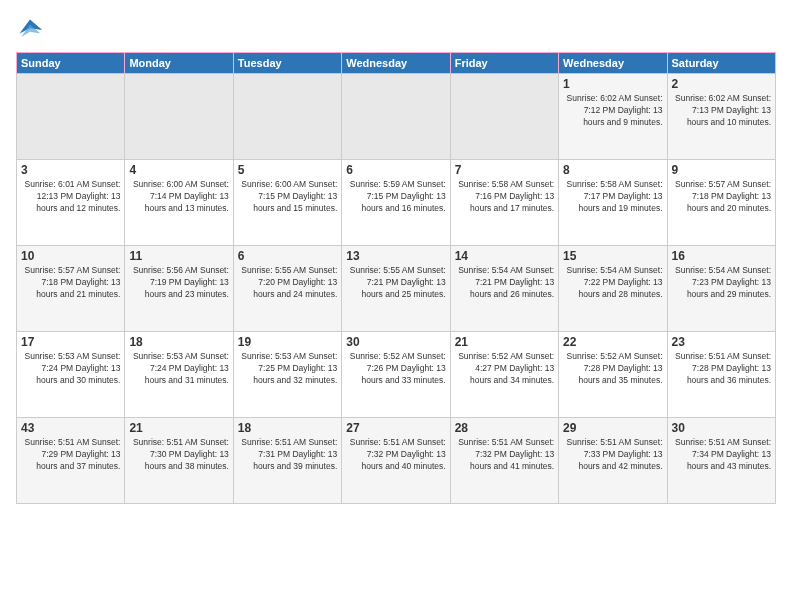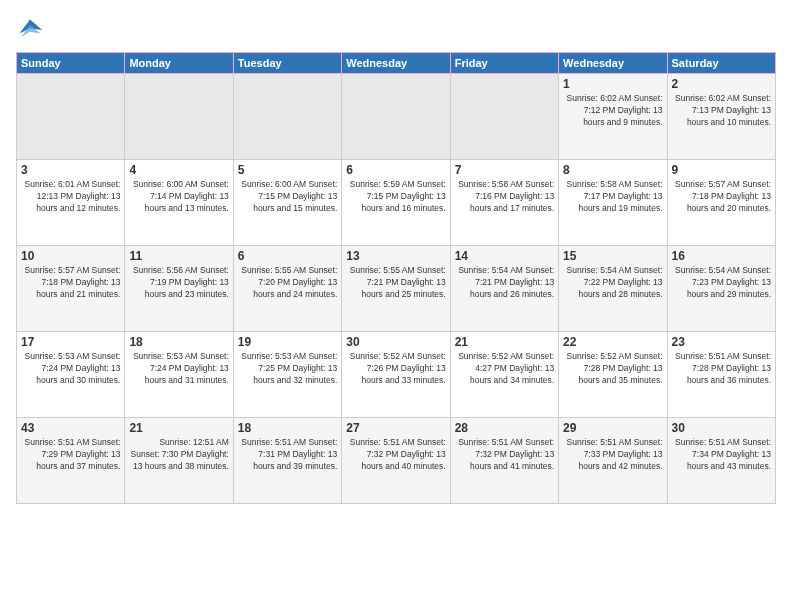--- a/index.html
+++ b/index.html
@@ -302,21 +302,21 @@
         <tr>
           <td>
             <span class="day-number">43</span>
             <div class="day-info">Sunrise: 5:51 AM
 Sunset: 7:29 PM
 Daylight: 13 hours
 and 37 minutes.</div>
           </td>
           <td>
             <span class="day-number">21</span>
-            <div class="day-info">Sunrise: 12:51 AM
+            <div class="day-info">Sunrise: 5:51 AM
 Sunset: 7:30 PM
 Daylight: 13 hours
 and 38 minutes.</div>
           </td>
           <td>
             <span class="day-number">18</span>
             <div class="day-info">Sunrise: 5:51 AM
 Sunset: 7:31 PM
 Daylight: 13 hours
 and 39 minutes.</div>

